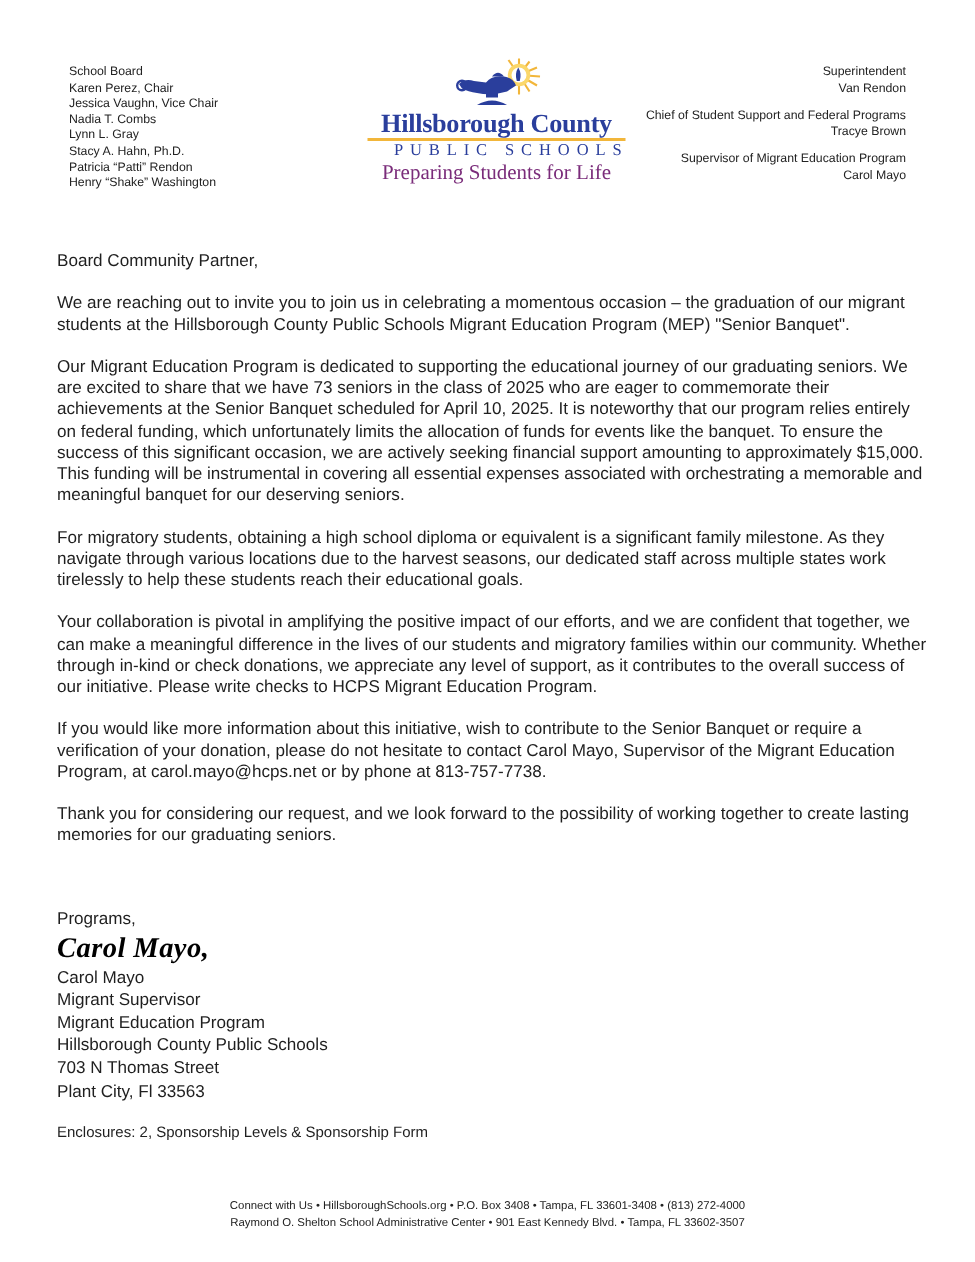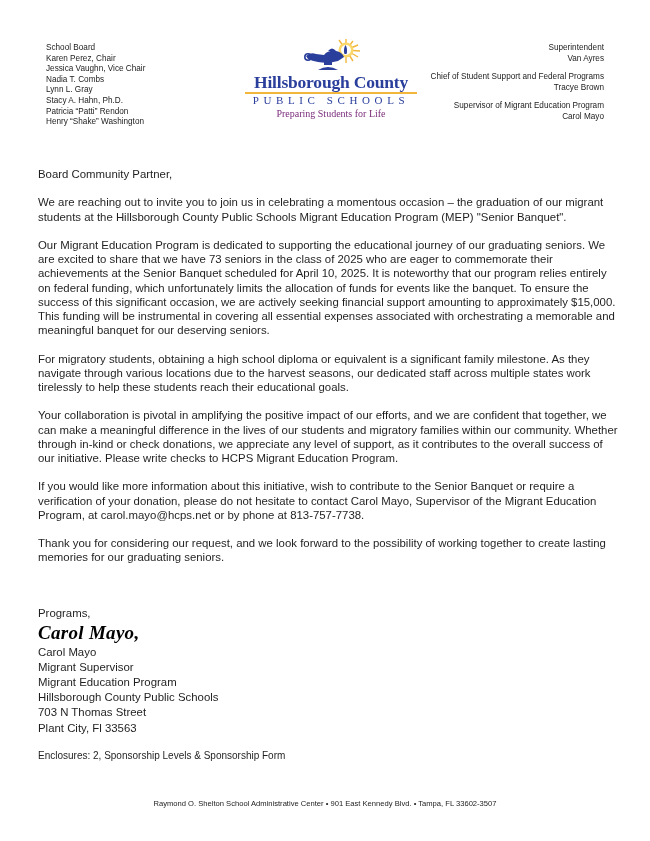--- a/index.html
+++ b/index.html
@@ -3,22 +3,22 @@
 <meta charset="utf-8">
 <style>
   html, body { margin: 0; padding: 0; background: #ffffff; }
   body { width: 650px; height: 841px; position: relative; overflow: hidden; font-family: "Liberation Sans", sans-serif; color: #1a1a1a; }
   .board { position: absolute; left: 46px; top: 43px; font-size: 8.2px; line-height: 10.6px; color: #222; }
   .board div { white-space: nowrap; }
   .logo { position: absolute; left: 240px; top: 38px; width: 180px; height: 84px; }
   .logo-svg { position: absolute; left: 58px; top: 0; width: 70px; height: 34px; }
   .logo-name { position: absolute; left: 3px; top: 34px; width: 176px; text-align: center; font-family: "Liberation Serif", serif; font-weight: bold; font-size: 17.5px; color: #2a3e9c; letter-spacing: -0.2px; white-space: nowrap; }
   .logo-rule { position: absolute; left: 5px; top: 54px; width: 172px; height: 2px; background: #f2b63a; }
-  .logo-sub { position: absolute; left: 3px; top: 56px; width: 176px; text-align: center; font-family: "Liberation Serif", serif; font-size: 11px; color: #2a3e9c; letter-spacing: 4.6px; white-space: nowrap; }
-  .logo-tag { position: absolute; left: 3px; top: 70px; width: 176px; text-align: center; font-family: "Liberation Serif", serif; font-size: 10px; color: #7a2c7a; white-space: nowrap; }
+  .logo-sub { position: absolute; left: 3px; top: 56px; width: 176px; text-align: right; font-family: "Liberation Serif", serif; font-size: 11px; color: #2a3e9c; letter-spacing: 4.6px; white-space: nowrap; }
+  .logo-tag { position: absolute; left: 3px; top: 70px; width: 176px; text-align: center; font-family: "Liberation Serif", serif; font-size: 14px; color: #7a2c7a; white-space: nowrap; }
   .officers { position: absolute; right: 46px; top: 43px; text-align: right; font-size: 8.2px; line-height: 10.6px; color: #222; }
   .officers .grp { margin-bottom: 8px; }
   .letter { position: absolute; left: 38px; top: 167px; width: 580px; font-size: 11.4px; line-height: 14.2px; color: #1f1f1f; }
   .letter p { margin: 0 0 14.2px 0; }
   .sig-block { position: absolute; left: 38px; top: 606px; font-size: 11.4px; line-height: 15.1px; color: #1f1f1f; }
   .signature { font-family: "Liberation Serif", serif; font-style: italic; font-weight: bold; font-size: 19px; line-height: 24px; letter-spacing: 0.3px; color: #000; }
   .enclosures { position: absolute; left: 38px; top: 750px; font-size: 10px; color: #1f1f1f; }
   .footer { position: absolute; left: 0; top: 799px; width: 650px; text-align: center; font-size: 7.6px; line-height: 10.5px; color: #222; }
 </style>
 </head>
@@ -61,21 +61,21 @@
   </svg>
   <div class="logo-name">Hillsborough County</div>
   <div class="logo-rule"></div>
   <div class="logo-sub">PUBLIC SCHOOLS</div>
   <div class="logo-tag">Preparing Students for Life</div>
 </div>
 
 <div class="officers">
   <div class="grp">
     <div>Superintendent</div>
-    <div>Van Ayres</div>
+    <div>Van Rendon</div>
   </div>
   <div class="grp">
     <div>Chief of Student Support and Federal Programs</div>
     <div>Tracye Brown</div>
   </div>
   <div class="grp">
     <div>Supervisor of Migrant Education Program</div>
     <div>Carol Mayo</div>
   </div>
 </div>
@@ -97,14 +97,15 @@
   <div>Migrant Supervisor</div>
   <div>Migrant Education Program</div>
   <div>Hillsborough County Public Schools</div>
   <div>703 N Thomas Street</div>
   <div>Plant City, Fl 33563</div>
 </div>
 
 <div class="enclosures">Enclosures: 2, Sponsorship Levels &amp; Sponsorship Form</div>
 
 <div class="footer">
+  <div>Connect with Us • HillsboroughSchools.org • P.O. Box 3408 • Tampa, FL 33601-3408 • (813) 272-4000</div>
   <div>Raymond O. Shelton School Administrative Center • 901 East Kennedy Blvd. • Tampa, FL 33602-3507</div>
 </div>
 
 </body></html>

